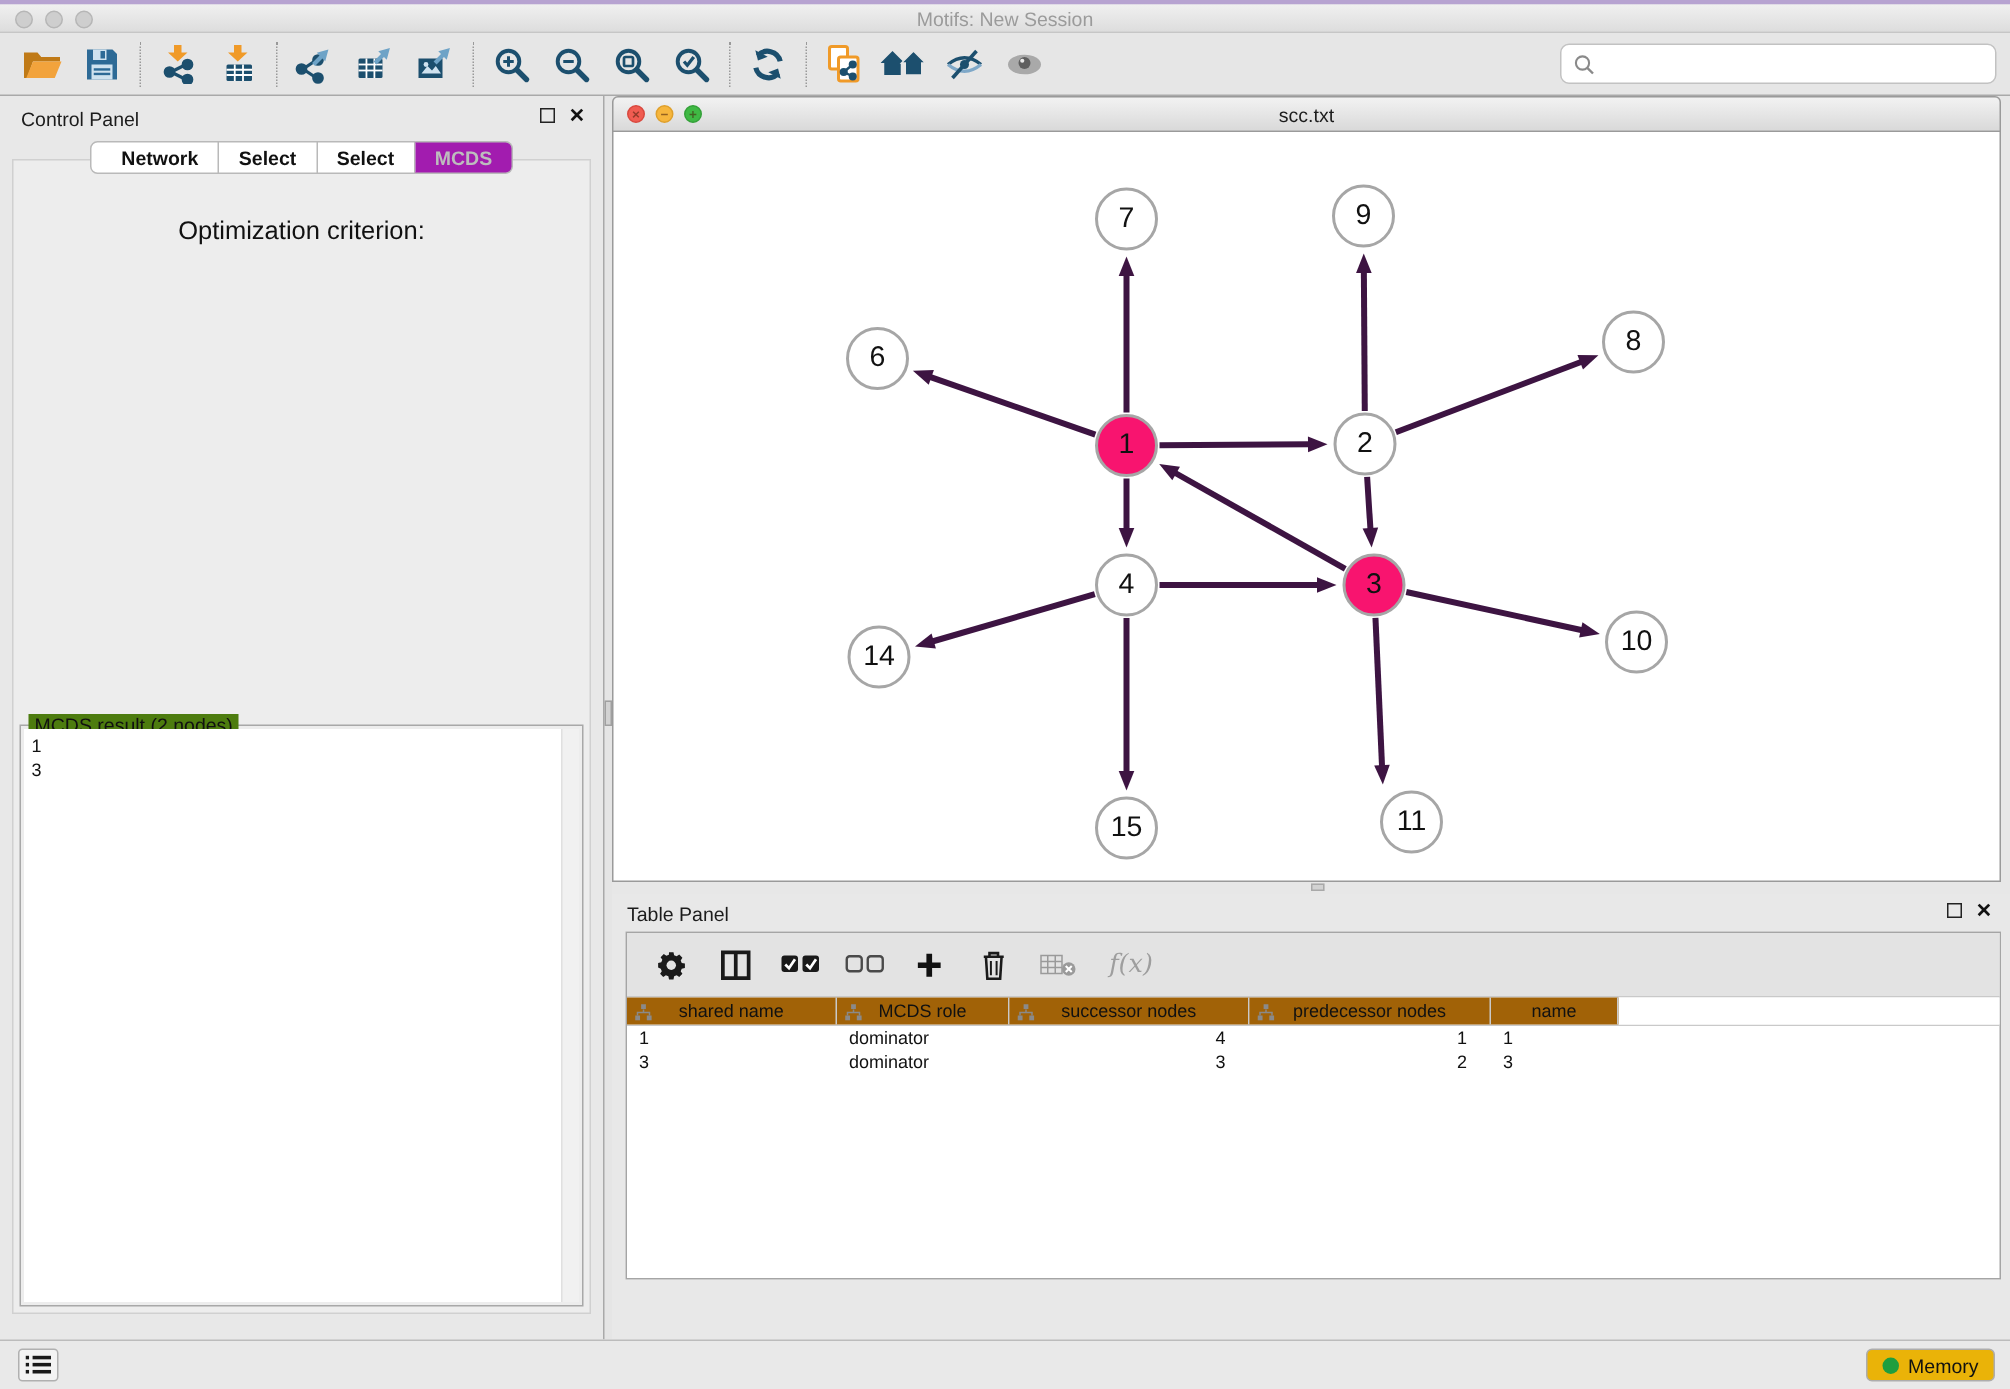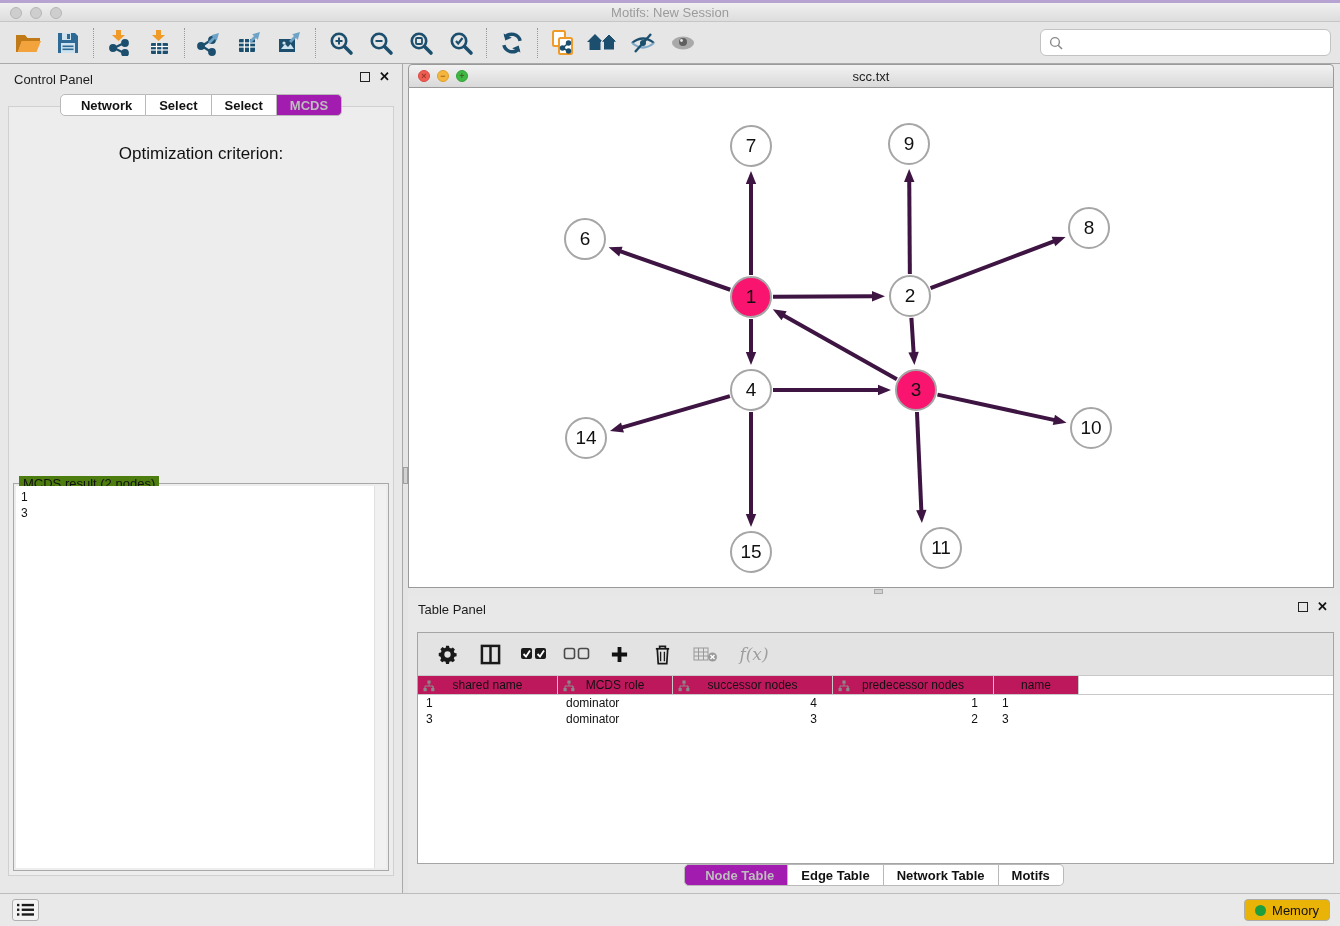--- a/index.html
+++ b/index.html
@@ -82,28 +82,28 @@
   .net-title { text-align:center; font-size:13px; color:#1c1c1c; line-height:23px; }
   .net-canvas { position:relative; height:500px; background:#fff; border:1px solid #9a9a9a; border-top:none; overflow:hidden; }
   .net-canvas svg { position:absolute; left:0; top:0; }
   .gnode { position:absolute; width:42px; height:42px; border-radius:50%; background:#fff;
            border:2px solid #a6a6a6; display:flex; align-items:center; justify-content:center;
            font-size:19px; color:#111; }
   .gnode.selected { background:#f8146f; }
 
   
   .table-panel { position:absolute; left:408px; top:596px; width:932px; height:297px; background:#e8e8e8; }
-  .tp-main { position:absolute; left:9px; top:36px; width:917px; height:232px; background:#fff;
+  .tp-main { position:absolute; left:9px; top:25px; width:917px; height:232px; background:#fff;
              border:1px solid #a5a5a5; }
   .tp-toolbar { height:42px; background:#e3e3e3; display:flex; align-items:center; gap:15px; padding-left:15px; }
   .tp-btn { width:28px; height:30px; display:flex; align-items:center; justify-content:center;
             background:none; border:none; cursor:default; }
   .fx { font-family:"DejaVu Serif", serif; font-style:italic; font-size:17px; color:#9e9e9e; }
   .thead { display:flex; height:20px; border-top:1px solid #c9c9c9; border-bottom:1px solid #c9c9c9; }
-  .th { background:#be185d; border-right:1px solid #c9c9c9; display:flex; align-items:center;
+  .th { background:#a16207; border-right:1px solid #c9c9c9; display:flex; align-items:center;
         justify-content:center; font-size:12px; color:#111; position:relative; }
   .th .col-ic { position:absolute; left:5px; top:4px; }
   .tbody { }
   .tr { display:flex; height:16px; }
   .td { font-size:12px; color:#111; line-height:16px; overflow:hidden; }
   .al-left { text-align:left; padding-left:8px; }
   .al-right { text-align:right; padding-right:16px; }
   .tp-tabs { position:absolute; left:0; right:0; bottom:7px; display:flex; justify-content:center; }
 
   
@@ -539,26 +539,20 @@
         </div>
         <div class="tr">
           <div class="td al-left" style="width: 140px;">3</div>
           <div class="td al-left" style="width: 115px;">dominator</div>
           <div class="td al-right" style="width: 160px;">3</div>
           <div class="td al-right" style="width: 161px;">2</div>
           <div class="td al-left" style="width: 85px;">3</div>
         </div>
       </div>
   </div>
-  <div class="tp-tabs seg-tabs">
-    <button class="seg-tab disabled">Node Table</button>
-    <button class="seg-tab">Edge Table</button>
-    <button class="seg-tab">Network Table</button>
-    <button class="seg-tab">Motifs</button>
-  </div>
 </div>
 
 <div class="statusbar">
   <button class="sb-list-btn">
     <svg width="17" height="14" viewBox="0 0 18 14">
         <g fill="#1a1a1a">
           <rect x="0" y="0.5" width="2.5" height="2.5"></rect>
           <rect x="5" y="0.5" width="13" height="2.5"></rect>
           <rect x="0" y="5.5" width="2.5" height="2.5"></rect>
           <rect x="5" y="5.5" width="13" height="2.5"></rect>

